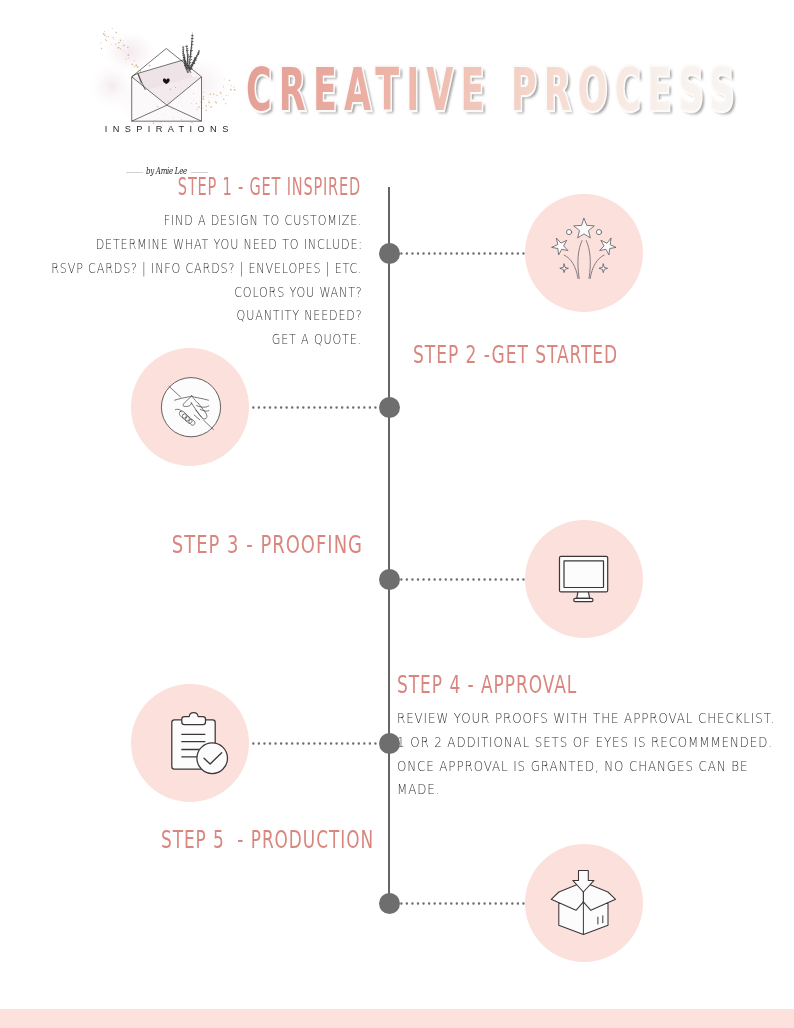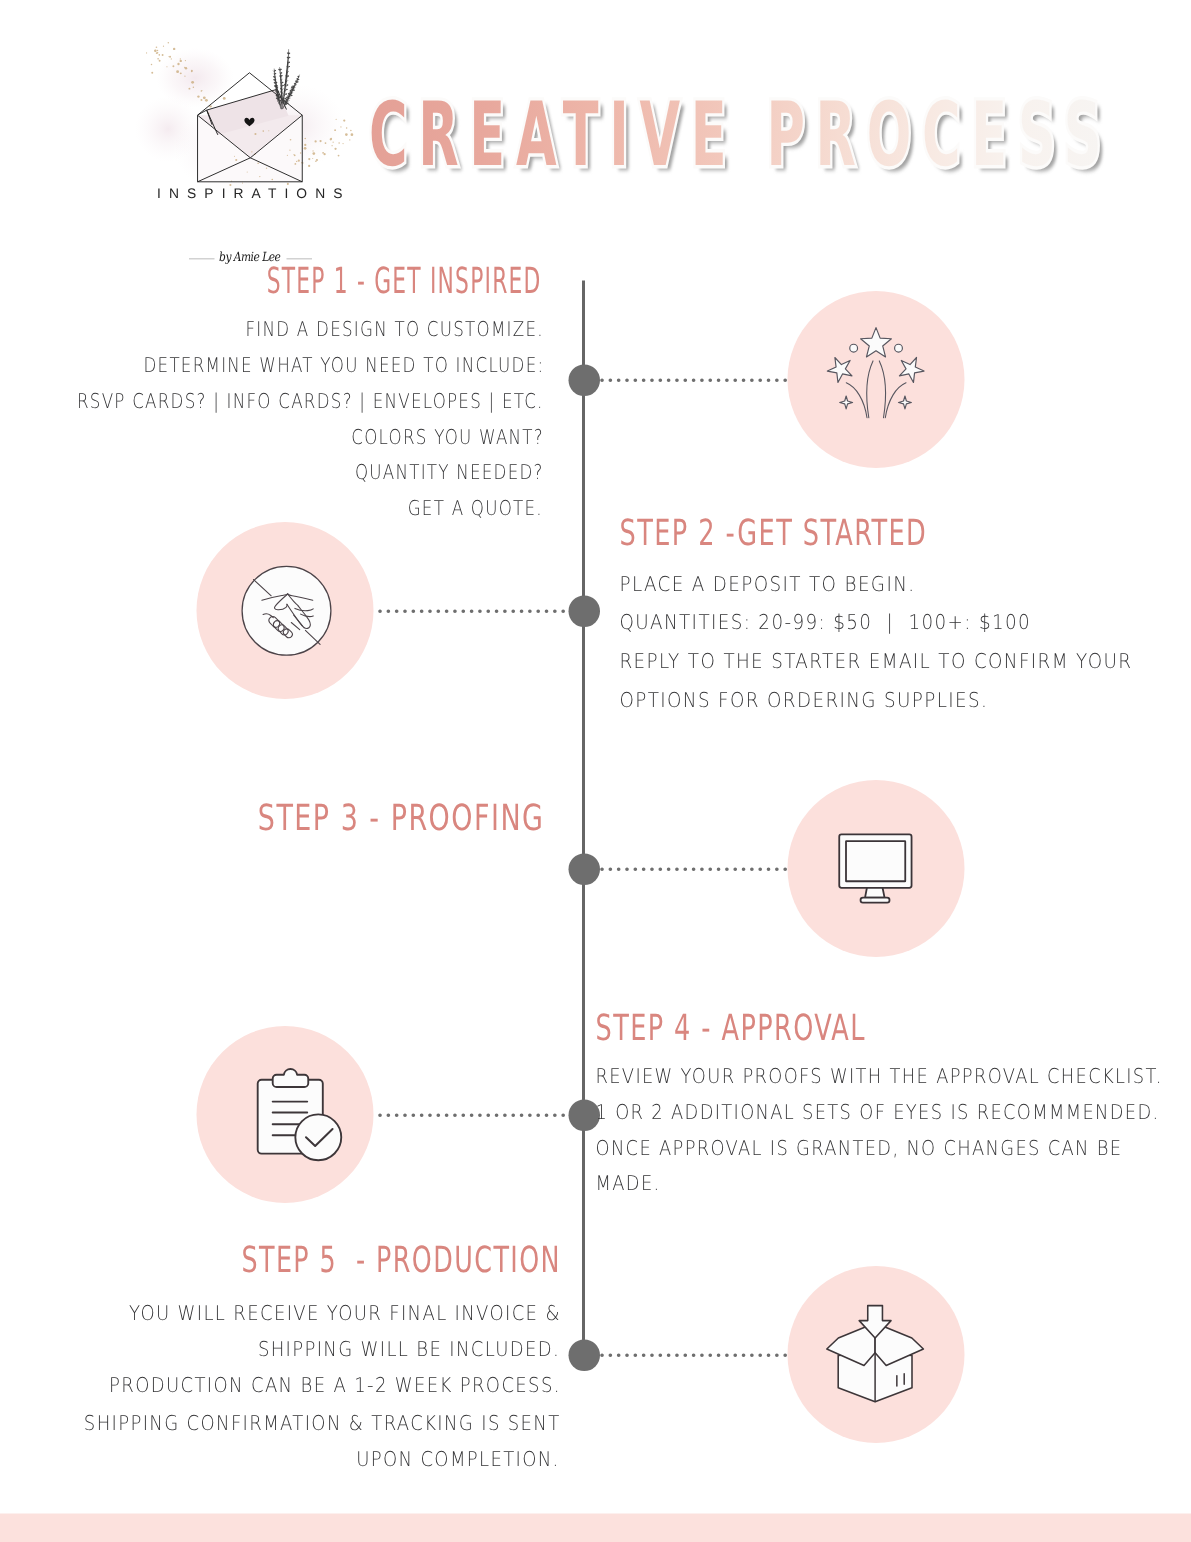--- a/index.html
+++ b/index.html
@@ -486,26 +486,20 @@
         <path d="M41.2 45.0 L46.8 49.8"></path>
         <path d="M22.4 39.7 C24.1 38.9 26.0 39.2 27.3 40.2 C28.0 40.7 28.7 41.3 29.2 41.8"></path>
         <path d="M27.1 41.7 C26.1 42.7 26.1 44.3 27.1 45.4 L29.1 47.5 C30.1 48.5 31.7 48.5 32.6 47.5 C33.6 46.5 33.6 44.9 32.6 43.8 L30.6 41.7 C29.6 40.7 28.0 40.7 27.1 41.7 Z"></path>
         <path d="M30.1 44.5 C29.1 45.5 29.1 47.1 30.1 48.2 L32.1 50.3 C33.1 51.3 34.7 51.3 35.6 50.3 C36.6 49.3 36.6 47.7 35.6 46.6 L33.6 44.5 C32.6 43.5 31.0 43.5 30.1 44.5 Z"></path>
         <path d="M33.3 47.3 C32.3 48.3 32.3 49.8 33.2 50.8 L34.9 52.6 C35.8 53.6 37.4 53.6 38.3 52.6 C39.3 51.6 39.3 50.1 38.3 49.1 L36.6 47.3 C35.7 46.3 34.2 46.3 33.3 47.3 Z"></path>
         <path d="M36.6 49.9 C35.7 50.8 35.7 52.2 36.6 53.1 L38.0 54.5 C38.9 55.4 40.4 55.4 41.2 54.5 C42.1 53.6 42.1 52.2 41.2 51.3 L39.8 49.9 C38.9 49.0 37.4 49.0 36.6 49.9 Z"></path>
       </g>
     </svg>
   </div>
   <div class="heading" style="left:412.8px;top:342.6px;transform:scaleX(.791)">STEP 2 -GET STARTED</div>
-  <div class="body l" style="left:412.8px;top:377.6px;--lh:25.7px;--sx:.90">
-    <div>PLACE A DEPOSIT TO BEGIN.</div>
-    <div>QUANTITIES: 20-99: $50  |  100+: $100</div>
-    <div>REPLY TO THE STARTER EMAIL TO CONFIRM YOUR</div>
-    <div>OPTIONS FOR ORDERING SUPPLIES.</div>
-  </div>
 
   <div class="node" style="top:568.8px"></div>
   <div class="dots" style="left:400px;top:578px;width:125px">
       <svg width="125" height="3" viewBox="0 0 125 3">
         <line x1="1.3" y1="1.5" x2="123.7" y2="1.5" stroke="#6e6e6e" stroke-width="2.35" stroke-linecap="round" stroke-dasharray="0.1 5.45"></line>
       </svg>
     </div>
   <div class="icircle" style="left:524.8px;top:519.8px">
     <svg width="74" height="74" viewBox="0 0 74 74">
       <g fill="#fcfcfc" stroke="#3b3438" stroke-width="1.2" stroke-linejoin="round" stroke-linecap="round">
@@ -563,22 +557,15 @@
         <path d="M31.5 4.4 L41.3 4.4 L41.3 14.4 L47.0 14.4 L36.4 26.0 L25.8 14.4 L31.5 14.4 Z"></path>
       </g>
       <g fill="none" stroke="#3d3639" stroke-width="1.0" stroke-linecap="round">
         <path d="M36.4 35.9 L36.4 68.4"></path>
         <path d="M50.9 51.2 L50.9 58.0"></path>
         <path d="M55.8 49.8 L55.8 56.8"></path>
       </g>
     </svg>
   </div>
   <div class="heading r" style="left:373.5px;top:828.1px;transform:translateX(-100%) scaleX(.784)">STEP 5  - PRODUCTION</div>
-  <div class="body r" style="right:420.5px;top:863.9px;--lh:24.3px;--sx:.886">
-    <div>YOU WILL RECEIVE YOUR FINAL INVOICE &amp;</div>
-    <div>SHIPPING WILL BE INCLUDED.</div>
-    <div>PRODUCTION CAN BE A 1-2 WEEK PROCESS.</div>
-    <div>SHIPPING CONFIRMATION &amp; TRACKING IS SENT</div>
-    <div>UPON COMPLETION.</div>
-  </div>
 
   <div class="bottom-bar"></div>
 </div>
 
 </body></html>

